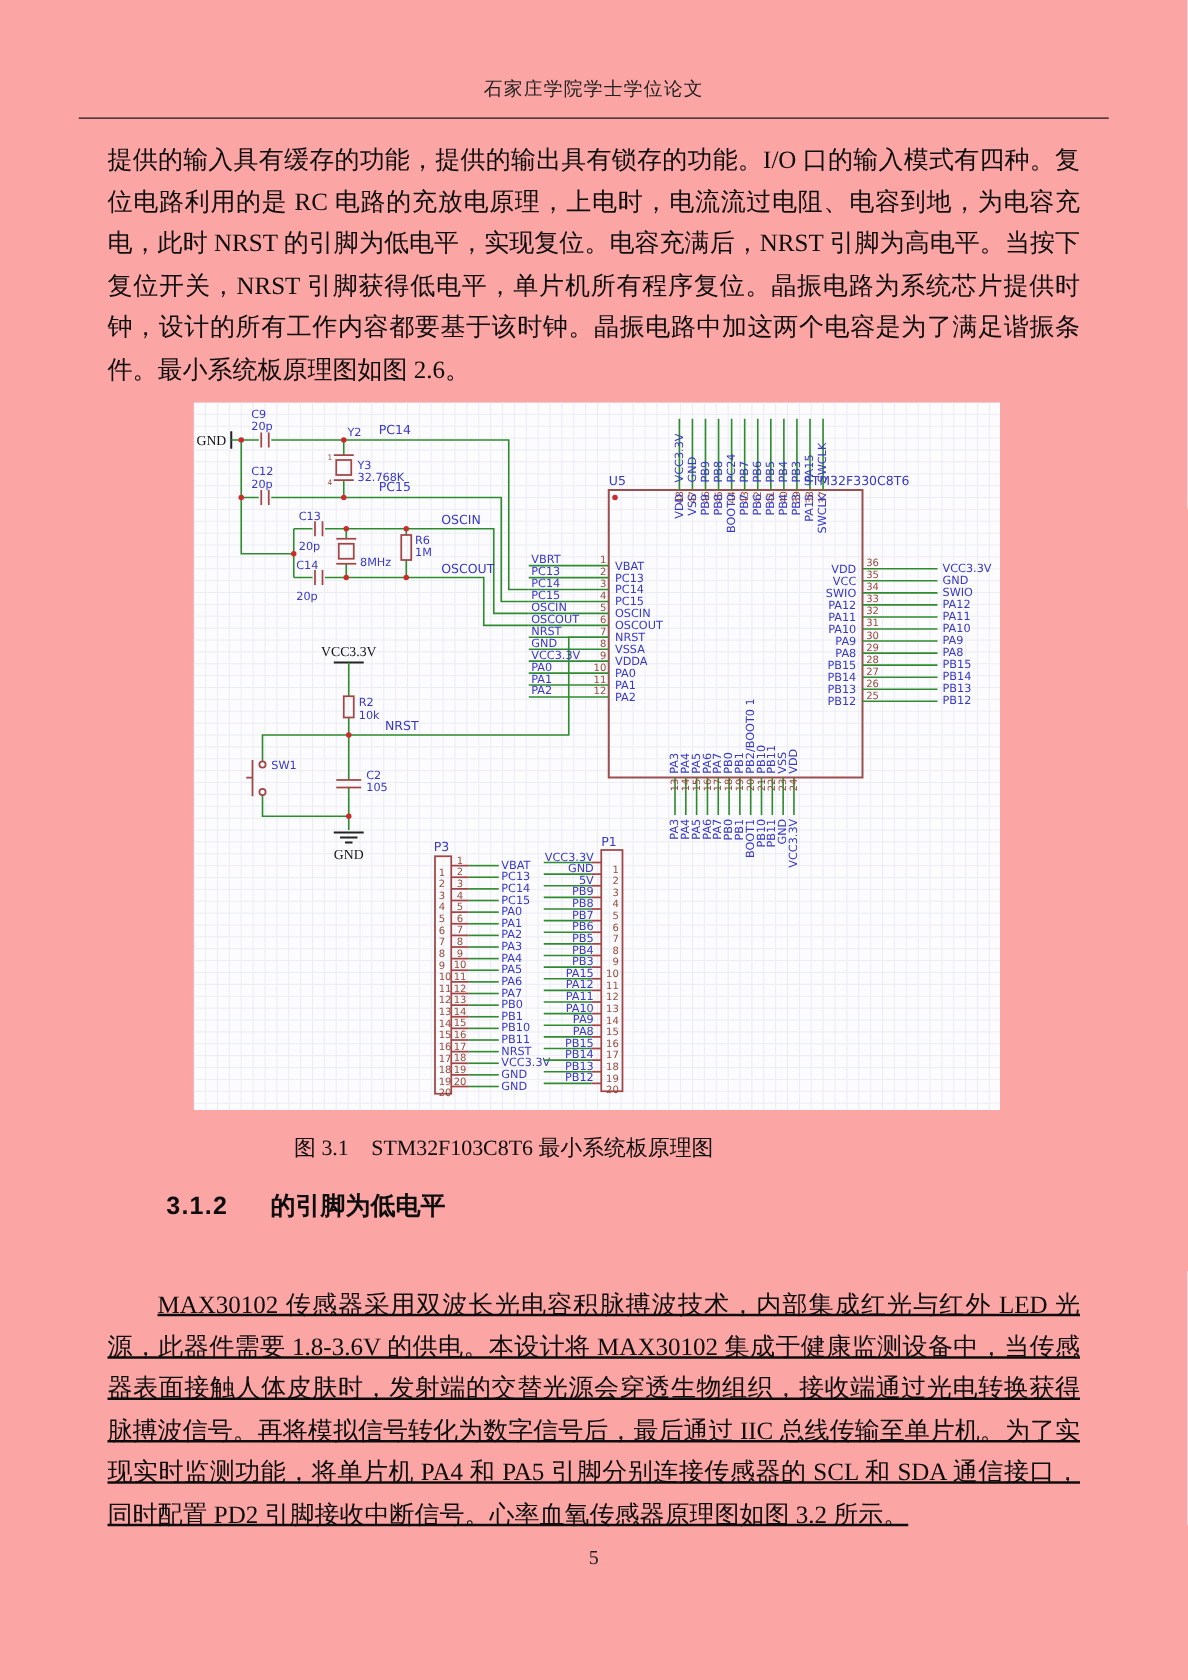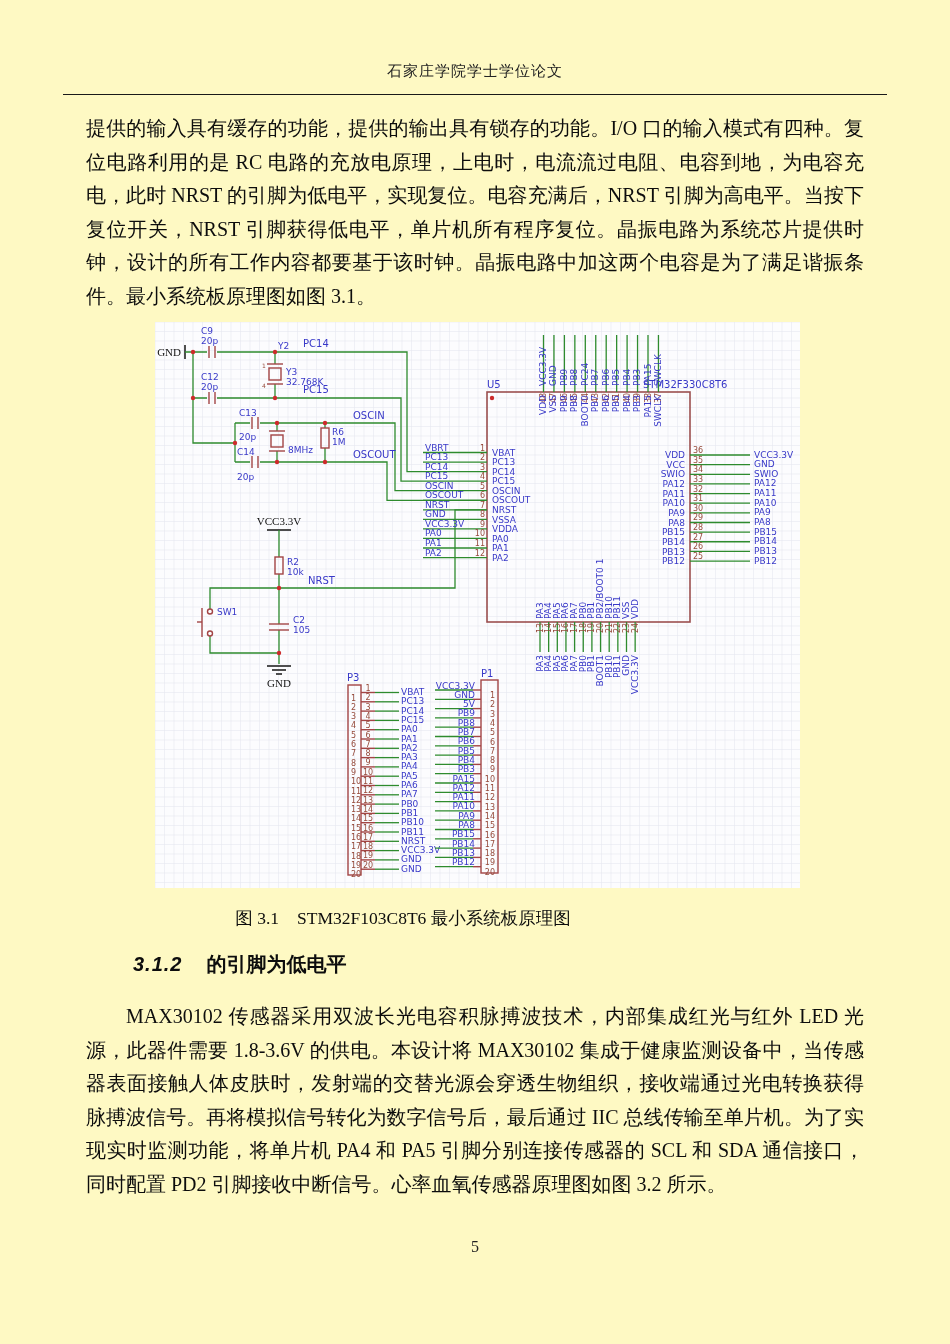--- a/index.html
+++ b/index.html
@@ -1,33 +1,33 @@
 <!DOCTYPE html>
 <html style="--wire: #2e8b2e; --component: #a34545; --label: #3838c8; --pinnum: #964b3c; --junction: #cc2b2b;"><head>
 <meta charset="utf-8">
 <style>
   html,body{margin:0;padding:0;background:#ffffff;}
   #page{
-    position:relative;width:950px;height:1344px;background:#fef9c3;overflow:hidden;
+    position:relative;width:950px;height:1344px;background:#fca5a5;overflow:hidden;
     font-family:"Liberation Serif","DejaVu Serif",serif;color:#111;
   }
   .hdr-title{position:absolute;top:62px;left:0;width:950px;text-align:center;
     font-size:15px;letter-spacing:1px;color:#222;}
   .hdr-rule{position:absolute;top:94px;left:63px;width:824px;height:0;
     border-top:1.6px solid #1a1a1a;}
   .para{position:absolute;left:86px;width:778px;font-size:20px;line-height:33.5px;
     text-align:justify;color:#0d0d0d;}
   #para1{top:112px;}
-  #para2{top:1000px;text-indent:2em;}
+  #para2{top:1028px;text-indent:2em;text-decoration:underline;}
   #schematic-wrap{position:absolute;left:155px;top:322px;width:645px;height:566px;}
   .caption{position:absolute;top:906px;left:0;width:806px;text-align:center;font-size:17.5px;color:#0d0d0d;}
   .caption .cap-label{margin-right:18px;}
   .heading{position:absolute;top:951px;left:133px;font-size:20px;font-weight:bold;
     font-family:"Liberation Sans","DejaVu Sans",sans-serif;color:#0d0d0d;}
-  .heading .sec-no{margin-right:24px;letter-spacing:1px;font-style:italic;}
+  .heading .sec-no{margin-right:34px;letter-spacing:1px;}
   .pageno{position:absolute;top:1238px;left:0;width:950px;text-align:center;font-size:16px;color:#222;}
   
   svg text{font-family:"DejaVu Sans","Liberation Sans",sans-serif;}
   .w{stroke:var(--wire);stroke-width:1.3;fill:none;}
   .cmp{stroke:var(--component);stroke-width:1.4;fill:none;}
   .lb{fill:var(--label);font-size:9px;}
   .lb2{fill:var(--label);font-size:10px;}
   .pn{fill:var(--pinnum);font-size:8px;}
   .pw{fill:#111111;font-size:11px;font-family:"Liberation Serif","DejaVu Serif",serif;}
   .tiny{fill:var(--pinnum);font-size:6px;}
@@ -35,21 +35,21 @@
   .blk{stroke:#222;stroke-width:1.6;fill:none;}
 </style>
 </head>
 <body>
 
 <div id="page">
 
   <div class="hdr-title">石家庄学院学士学位论文</div>
   <div class="hdr-rule"></div>
 
-  <div id="para1" class="para">提供的输入具有缓存的功能，提供的输出具有锁存的功能。I/O 口的输入模式有四种。复位电路利用的是 RC 电路的充放电原理，上电时，电流流过电阻、电容到地，为电容充电，此时 NRST 的引脚为低电平，实现复位。电容充满后，NRST 引脚为高电平。当按下复位开关，NRST 引脚获得低电平，单片机所有程序复位。晶振电路为系统芯片提供时钟，设计的所有工作内容都要基于该时钟。晶振电路中加这两个电容是为了满足谐振条件。最小系统板原理图如图 3.1。</div>
+  <div id="para1" class="para">提供的输入具有缓存的功能，提供的输出具有锁存的功能。I/O 口的输入模式有四种。复位电路利用的是 RC 电路的充放电原理，上电时，电流流过电阻、电容到地，为电容充电，此时 NRST 的引脚为低电平，实现复位。电容充满后，NRST 引脚为高电平。当按下复位开关，NRST 引脚获得低电平，单片机所有程序复位。晶振电路为系统芯片提供时钟，设计的所有工作内容都要基于该时钟。晶振电路中加这两个电容是为了满足谐振条件。最小系统板原理图如图 2.6。</div>
 
   <div id="schematic-wrap">
     <svg id="schematic" width="645" height="566" viewBox="0 0 645 566">
       <g id="grid-layer">
           <rect x="0" y="0" width="645" height="566" fill="#fcfcfe"></rect>
           <line x1="0" y1="0" x2="0" y2="566" stroke="#e5e8f0" stroke-width="0.6"></line>
           <line x1="9.5" y1="0" x2="9.5" y2="566" stroke="#e5e8f0" stroke-width="0.6"></line>
           <line x1="19" y1="0" x2="19" y2="566" stroke="#e5e8f0" stroke-width="0.6"></line>
           <line x1="28.5" y1="0" x2="28.5" y2="566" stroke="#e5e8f0" stroke-width="0.6"></line>
           <line x1="38" y1="0" x2="38" y2="566" stroke="#e5e8f0" stroke-width="0.6"></line>

